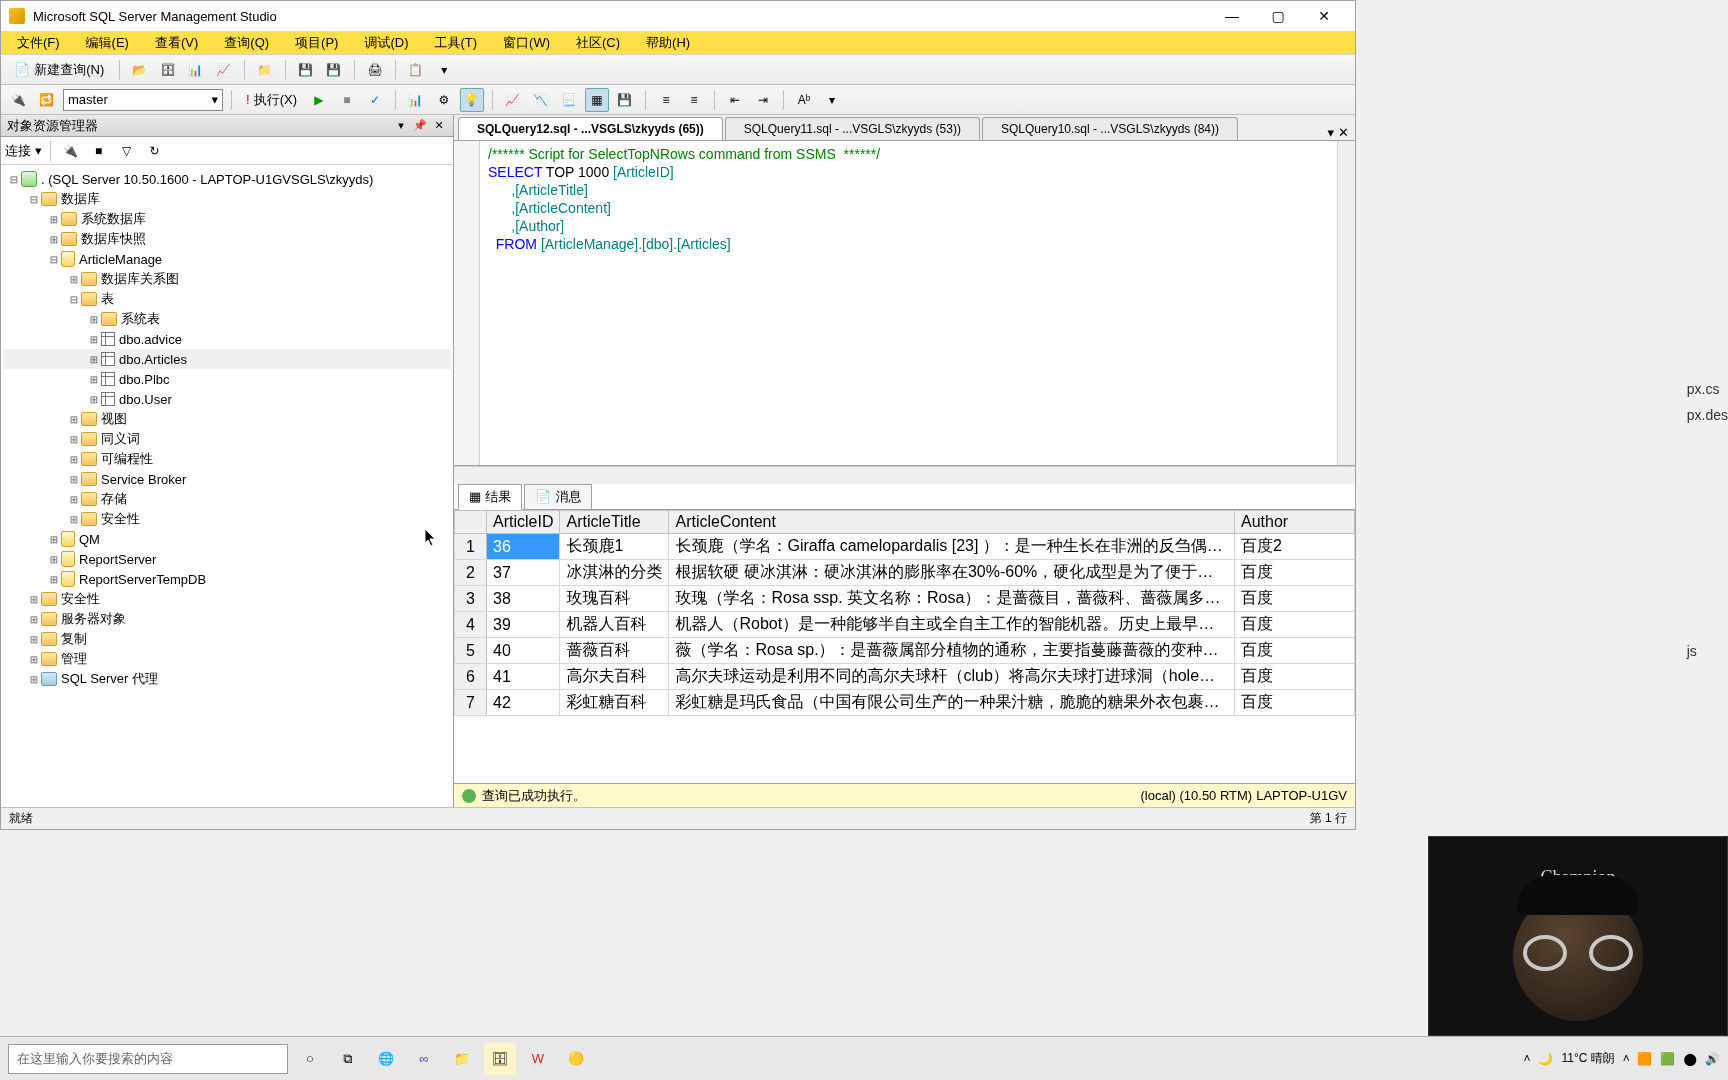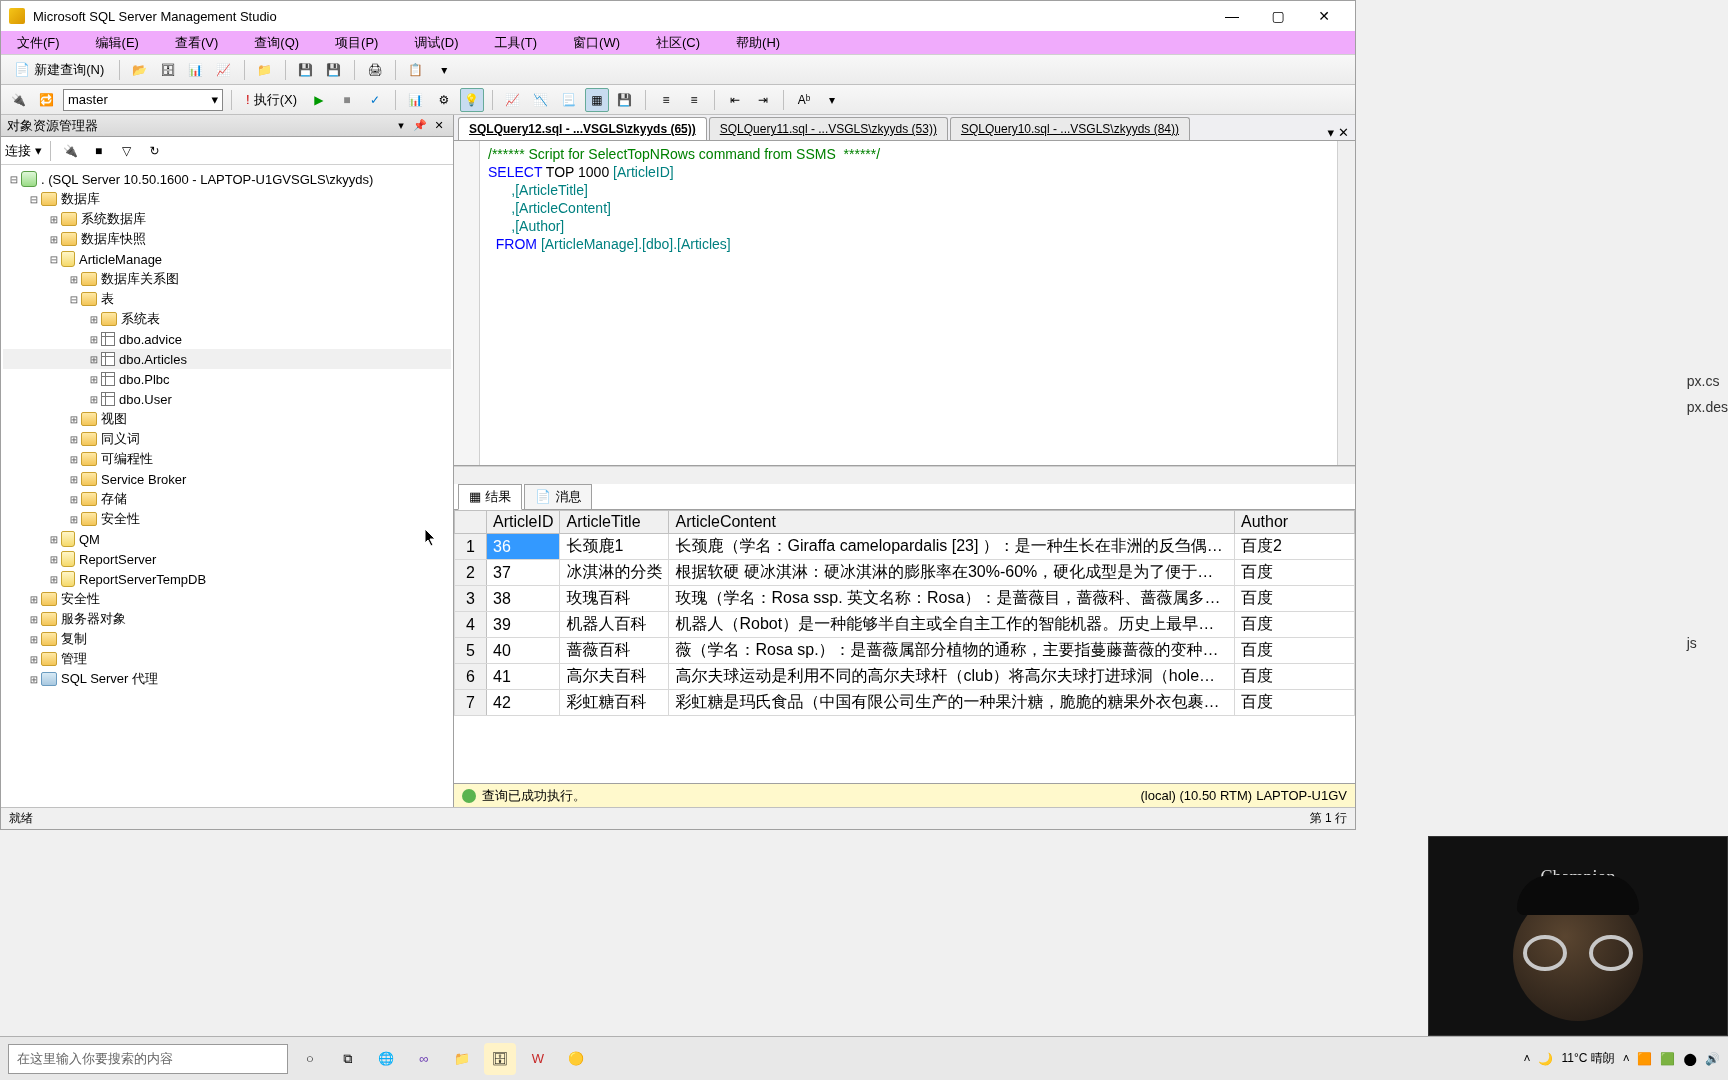--- a/index.html
+++ b/index.html
@@ -6,21 +6,21 @@
 body { background: #f0f0f0; width: 1728px; height: 1080px; overflow: hidden; position: relative; font-size: 13px; }
 
 
 .window { position: absolute; left: 0; top: 0; width: 1356px; height: 830px; background: #fff; border: 1px solid #a0a0a0; display: flex; flex-direction: column; }
 .titlebar { height: 30px; display: flex; align-items: center; padding: 0 8px; background: #fff; }
 .titlebar .app-icon { width: 16px; height: 16px; margin-right: 8px; background: linear-gradient(135deg,#f5c518,#d99600); border-radius: 2px; }
 .titlebar .title { flex: 1; font-size: 13px; }
 .win-controls { display: flex; }
 .win-btn { width: 46px; height: 30px; display: flex; align-items: center; justify-content: center; font-size: 14px; }
 
-.menubar { height: 24px; display: flex; align-items: center; padding: 0 8px; background: #f0abfc; border-bottom: 1px solid #d0d0d0; gap: 20px;}
+.menubar { height: 24px; display: flex; align-items: center; padding: 0 8px; background: #fde047; border-bottom: 1px solid #d0d0d0; gap: 10px;}
 .menubar span { padding: 2px 8px; cursor: default; }
 
 .toolbar { display: flex; align-items: center; padding: 2px 6px; background: linear-gradient(#f8f8f8,#ececec); border-bottom: 1px solid #c0c0c0; gap: 4px; min-height: 30px;}
 .tool-btn { width: 24px; height: 24px; border: 1px solid transparent; display: flex; align-items: center; justify-content: center; border-radius: 2px; font-size:12px;}
 .tool-sep { width: 1px; height: 20px; background: #c0c0c0; margin: 0 4px;}
 .new-query { padding: 2px 6px; height:24px; display:flex; align-items:center; gap:4px; border:1px solid transparent;}
 .db-select { height: 22px; width: 160px; border: 1px solid #888; background:#fff; padding: 0 4px; display:flex; align-items:center; justify-content:space-between;}
 .execute-btn { display:flex; align-items:center; gap:4px; padding:2px 6px; height:24px;}
 
 .main-area { flex: 1; display: flex; overflow: hidden; }
@@ -38,21 +38,21 @@
 .folder-icon { width:16px; height:14px; background: linear-gradient(#ffe9a6,#f3c557); border: 1px solid #caa030; border-radius: 2px; margin-right:4px;}
 .db-icon { width:14px; height:16px; background: linear-gradient(#fff6c6,#f5d96b); border:1px solid #c9a530; border-radius: 2px 2px 3px 3px; margin-right:4px;}
 .table-icon { width:14px; height:14px; background:#fff; border:1px solid #777; margin-right:4px; position:relative;}
 .table-icon::before{content:""; position:absolute; top:3px; left:0; right:0; height:1px; background:#777;}
 .table-icon::after{content:""; position:absolute; left:3px; top:0; bottom:0; width:1px; background:#777;}
 .server-icon { width:16px; height:16px; background: linear-gradient(#dff7d8,#9bdc87); border:1px solid #5ba048; border-radius:3px; margin-right:4px;}
 
 
 .editor-side { flex: 1; display: flex; flex-direction: column; background:#fff;}
 .tabstrip { height: 26px; display:flex; align-items:flex-end; background:#efeff2; border-bottom:1px solid #a0a0a0; padding-left:4px;}
-.tab { padding: 4px 10px; border:1px solid #a0a0a0; border-bottom:none; margin-right:2px; background:#eaeaea; font-size:12px; border-radius: 3px 3px 0 0; text-decoration: underline;}
+.tab { padding: 4px 18px; border:1px solid #a0a0a0; border-bottom:none; margin-right:2px; background:#eaeaea; font-size:12px; border-radius: 3px 3px 0 0;}
 .tab.active { background:#fff; font-weight:bold;}
 .tab-tools { margin-left:auto; display:flex; gap:4px; padding-right:6px;}
 
 .sql-editor { height: 325px; border-bottom: 1px solid #a0a0a0; position: relative; display:flex;}
 .sql-gutter { width: 26px; background:#f5f5f5; border-right:1px solid #d0d0d0;}
 .sql-text { flex:1; padding: 4px 8px; font-family: Consolas, monospace; font-size: 14px; overflow:auto; white-space: pre; line-height:18px;}
 .kw { color:#0000ff; }
 .num { color:#000; }
 .obj-id { color:#008080; }
 .comment { color:#008000; }
@@ -84,21 +84,21 @@
 
 
 .webcam { position:absolute; right:0; bottom:44px; width:300px; height:200px; background:#111; border:1px solid #333; color:#fff; display:flex; align-items:center; justify-content:center; font-size:20px; overflow:hidden;}
 .webcam .face { width:130px; height:130px; border-radius:50%; background: radial-gradient(circle at 40% 35%,#5a4530,#1a1410); position:relative; margin-top:40px;}
 .webcam .glasses { position:absolute; top:44px; left:10px; right:10px; height:36px; display:flex; justify-content:space-between;}
 .webcam .lens { width:44px; height:36px; border:4px solid #c8c8c8; border-radius:50%;}
 .webcam .cap { position:absolute; top:-16px; left:4px; right:4px; height:40px; background:#0a0a0a; border-radius:40px 40px 8px 8px;}
 .webcam .caption { position:absolute; top:30px; width:100%; text-align:center; font-family: cursive; color:#ddd; font-size:18px;}
 
 
-.bg-files { position:absolute; right:0; top:368px; font-size:14px; color:#333; text-align:left; line-height:26px;}
+.bg-files { position:absolute; right:0; top:376px; font-size:14px; color:#333; text-align:left; line-height:26px;}
 
 .cursor-arrow { position:absolute; width:14px; height:20px; pointer-events:none; z-index:100;}
 .cursor-arrow svg { filter: drop-shadow(0 0 1px #fff);}
 </style>
 </head>
 <body>
 
 <div class="bg-files">
   <div>px.cs</div>
   <div>px.des</div>

